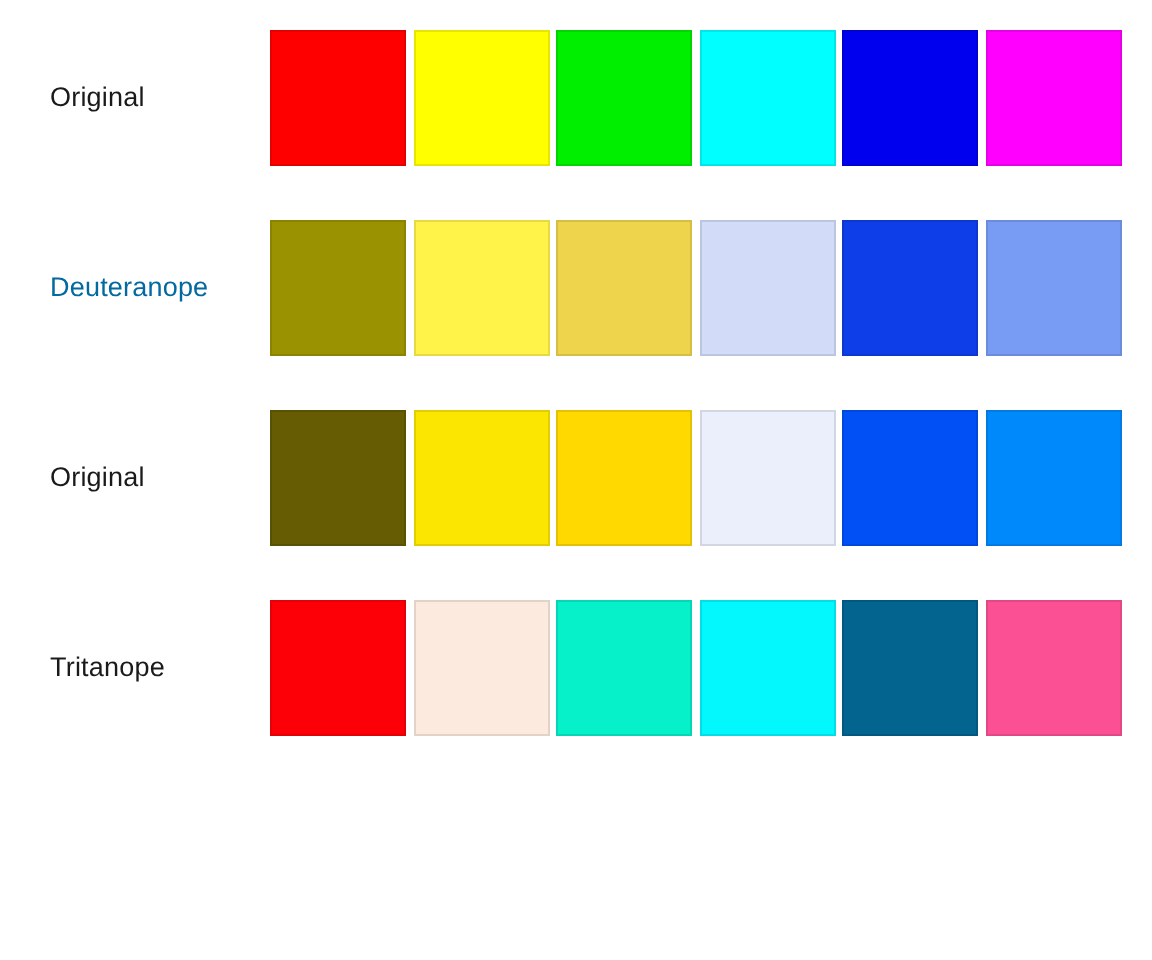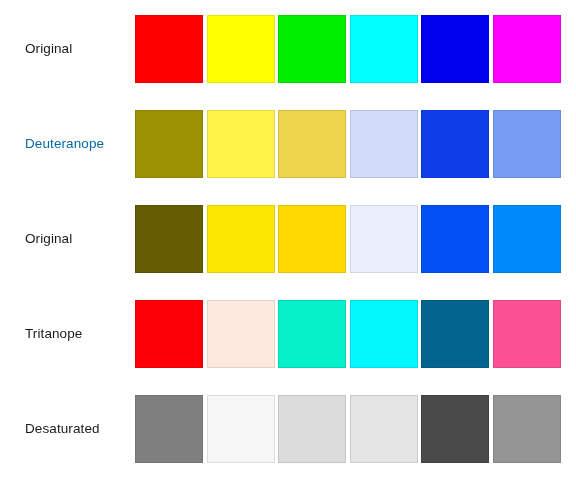--- a/index.html
+++ b/index.html
@@ -117,25 +117,14 @@
     <div class="swatch-strip">
       <div class="swatch c0" style="background-color: rgb(253, 0, 7); border-color: rgba(0, 0, 0, 0.1);"></div>
       <div class="swatch c1" style="background-color: rgb(252, 234, 222); border-color: rgba(0, 0, 0, 0.1);"></div>
       <div class="swatch c2" style="background-color: rgb(6, 240, 201); border-color: rgba(0, 0, 0, 0.1);"></div>
       <div class="swatch c3" style="background-color: rgb(3, 248, 254); border-color: rgba(0, 0, 0, 0.1);"></div>
       <div class="swatch c4" style="background-color: rgb(3, 100, 143); border-color: rgba(0, 0, 0, 0.1);"></div>
       <div class="swatch c5" style="background-color: rgb(251, 81, 148); border-color: rgba(0, 0, 0, 0.1);"></div>
     </div>
   </div>
 
-  <div class="palette-row r4">
-    <div class="row-label" style="color: rgb(26, 26, 26);">Desaturated</div>
-    <div class="swatch-strip">
-      <div class="swatch c0" style="background-color: rgb(127, 127, 127); border-color: rgba(0, 0, 0, 0.1);"></div>
-      <div class="swatch c1" style="background-color: rgb(246, 246, 246); border-color: rgba(0, 0, 0, 0.1);"></div>
-      <div class="swatch c2" style="background-color: rgb(220, 220, 220); border-color: rgba(0, 0, 0, 0.1);"></div>
-      <div class="swatch c3" style="background-color: rgb(228, 228, 228); border-color: rgba(0, 0, 0, 0.1);"></div>
-      <div class="swatch c4" style="background-color: rgb(74, 74, 74); border-color: rgba(0, 0, 0, 0.1);"></div>
-      <div class="swatch c5" style="background-color: rgb(149, 149, 149); border-color: rgba(0, 0, 0, 0.1);"></div>
-    </div>
-  </div>
 
 </div>
 
 </body></html>

